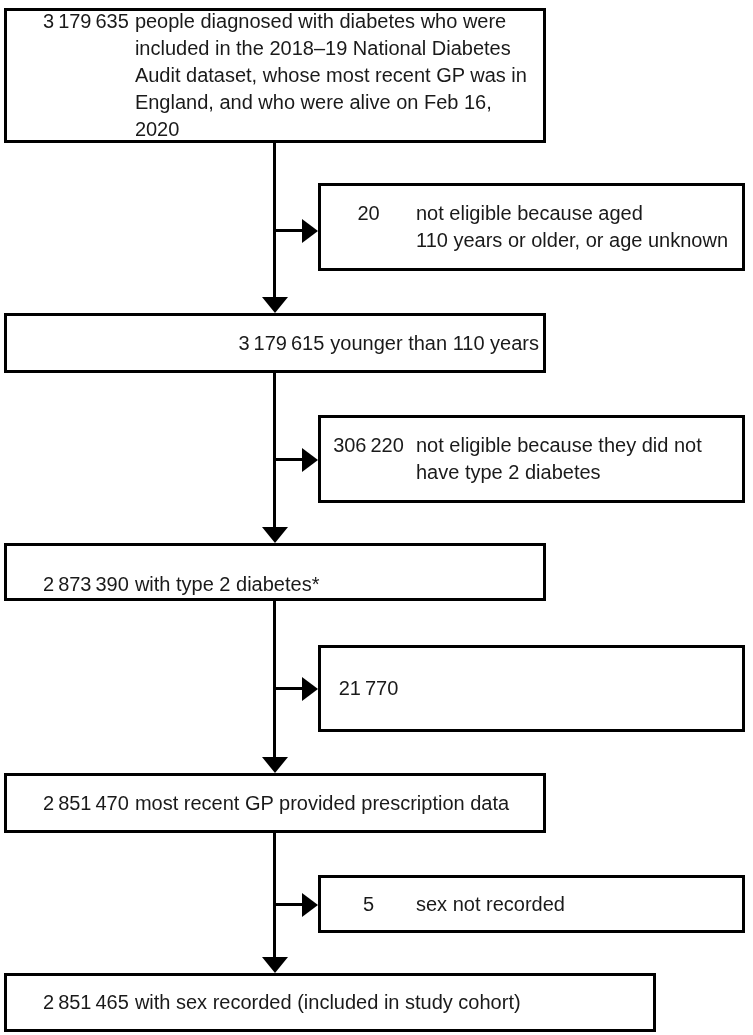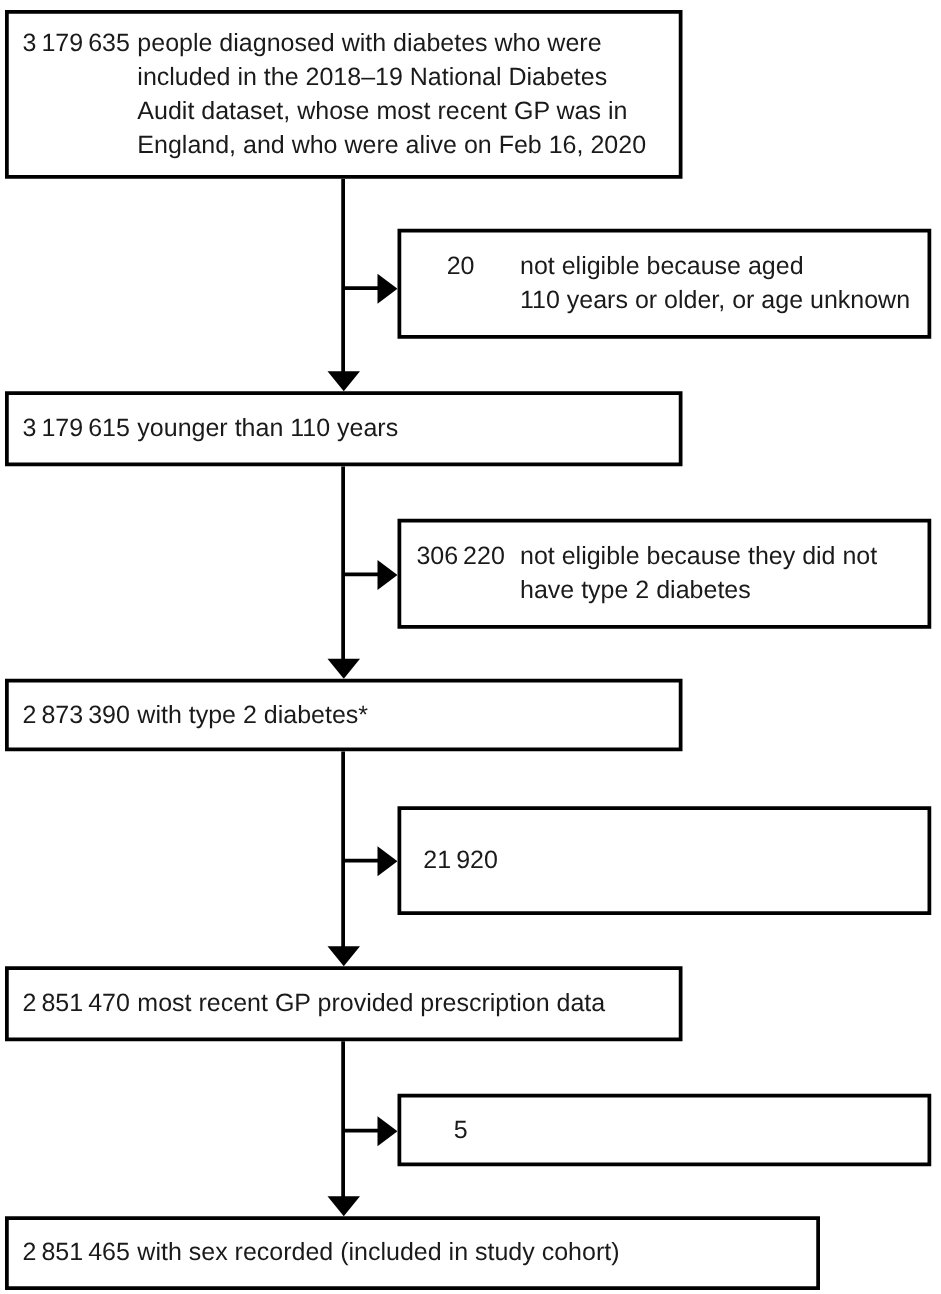--- a/index.html
+++ b/index.html
@@ -35,20 +35,21 @@
   }
   .txt {
     white-space: pre-line;
   }
   .mainbox .row {
     padding-left: 11px;
     padding-right: 4px;
   }
   .mainbox .num {
     margin-right: 6px;
+    margin-left: 25px;
   }
   .sidebox .num {
     width: 95px;
     flex-shrink: 0;
     text-align: center;
   }
   .sidebox .txt {
     margin-left: 0;
     padding-right: 4px;
   }
@@ -103,28 +104,28 @@
   <div class="box mainbox" style="left:4px;top:8px;width:542px;height:135px;">
     <div class="row">
       <span class="num">3 179 635</span>
       <span class="txt">people diagnosed with diabetes who were
 included in the 2018–19 National Diabetes
 Audit dataset, whose most recent GP was in
 England, and who were alive on Feb 16, 2020</span>
     </div>
   </div>
 
-  <div class="box mainbox" style="left:4px;top:313px;width:542px;height:60px;">
+  <div class="box mainbox" style="left:4px;top:313px;width:542px;height:60px;justify-content:flex-end;">
     <div class="row">
       <span class="num">3 179 615</span>
       <span class="txt">younger than 110 years</span>
     </div>
   </div>
 
-  <div class="box mainbox" style="left:4px;top:543px;width:542px;height:58px;">
+  <div class="box mainbox" style="left:4px;top:543px;width:542px;height:58px;align-items:flex-end;">
     <div class="row">
       <span class="num">2 873 390</span>
       <span class="txt">with type 2 diabetes*</span>
     </div>
   </div>
 
   <div class="box mainbox" style="left:4px;top:773px;width:542px;height:60px;">
     <div class="row">
       <span class="num">2 851 470</span>
       <span class="txt">most recent GP provided prescription data</span>
@@ -149,23 +150,24 @@
   <div class="box sidebox" style="left:318px;top:415px;width:427px;height:88px;">
     <div class="row">
       <span class="num">306 220</span>
       <span class="txt">not eligible because they did not
 have type 2 diabetes</span>
     </div>
   </div>
 
   <div class="box sidebox" style="left:318px;top:645px;width:427px;height:87px;">
     <div class="row">
-      <span class="num">21 920</span>
+      <span class="num">21 770</span>
     </div>
   </div>
 
   <div class="box sidebox" style="left:318px;top:875px;width:427px;height:58px;">
     <div class="row">
       <span class="num">5</span>
+      <span class="txt">sex not recorded</span>
     </div>
   </div>
 
 </div>
 
 </body></html>

